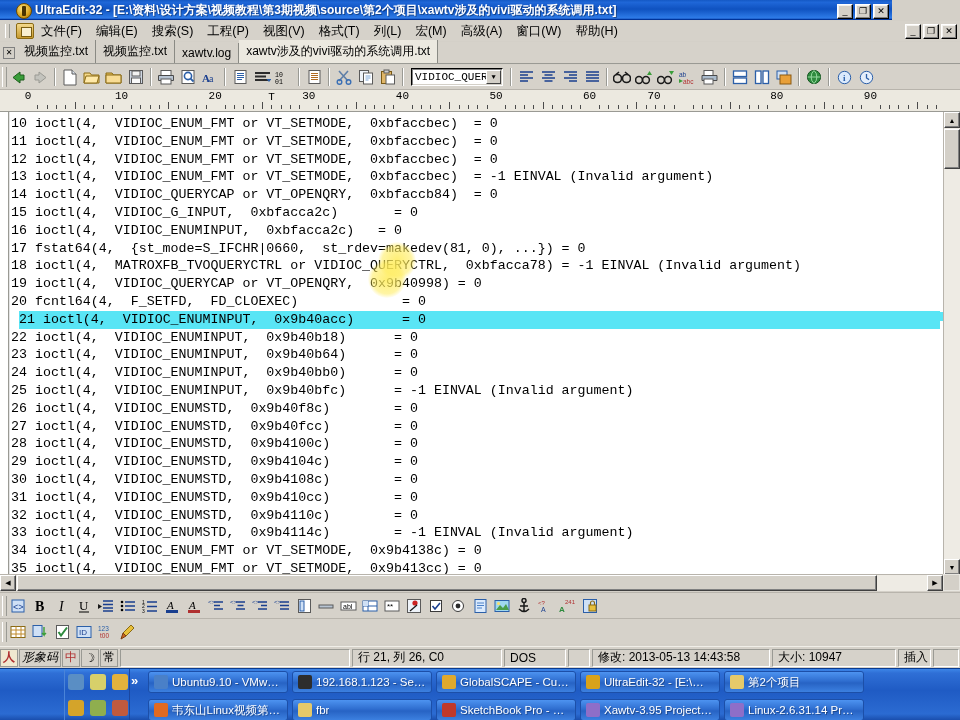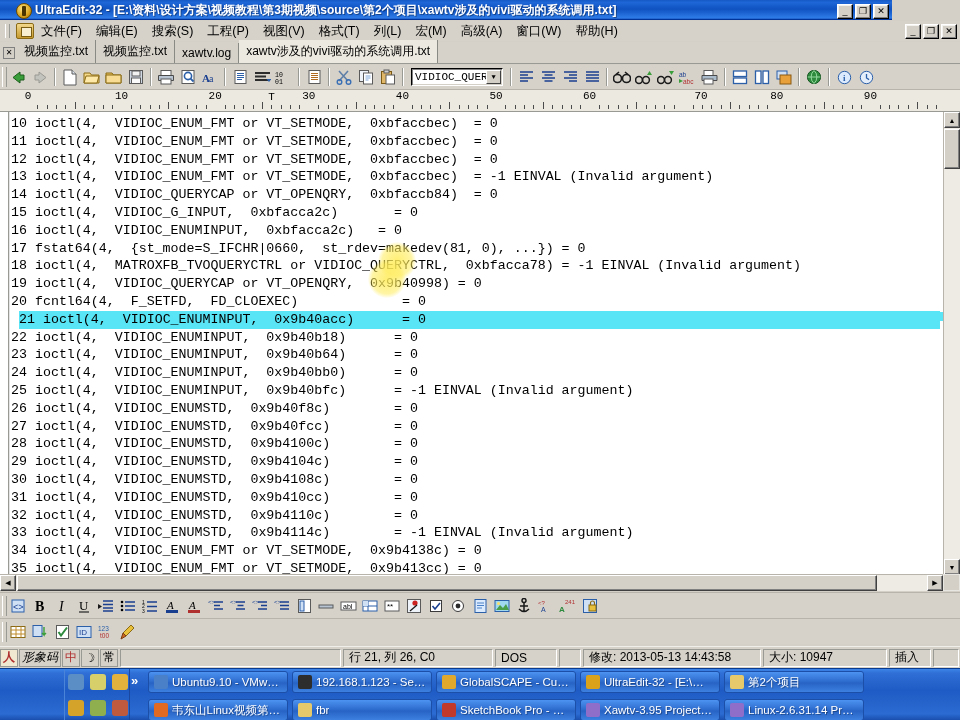--- a/index.html
+++ b/index.html
@@ -628,21 +628,21 @@
         <div class="rtick" style="left: 917.2px; height: 7px;"></div>
         <div class="rtick" style="left: 926.56px; height: 4px;"></div>
         <div class="rtick" style="left: 935.92px; height: 4px;"></div>
         <div class="rnum" style="left: 28px;">0</div>
         <div class="rnum" style="left: 121.6px;">10</div>
         <div class="rnum" style="left: 215.2px;">20</div>
         <div class="rnum" style="left: 308.8px;">30</div>
         <div class="rnum" style="left: 402.4px;">40</div>
         <div class="rnum" style="left: 496px;">50</div>
         <div class="rnum" style="left: 589.6px;">60</div>
-        <div class="rnum" style="left: 701px;">70</div>
+        <div class="rnum" style="left: 654px;">70</div>
         <div class="rnum" style="left: 776.8px;">80</div>
         <div class="rnum" style="left: 870.4px;">90</div>
         <div style="position: absolute; left: 268.36px; top: 1px; font-family: &quot;Liberation Mono&quot;, monospace; font-size: 11px; color: rgb(0, 0, 0);">T</div>
       </div>
   </div>
 
   <div class="editor">
     <div class="gutterline"></div>
     <div class="codearea" id="code-area"><div class="cline"><span class="lnum">10 </span><span>ioctl(4,  VIDIOC_ENUM_FMT or VT_SETMODE,  0xbfaccbec)  = 0</span></div><div class="cline"><span class="lnum">11 </span><span>ioctl(4,  VIDIOC_ENUM_FMT or VT_SETMODE,  0xbfaccbec)  = 0</span></div><div class="cline"><span class="lnum">12 </span><span>ioctl(4,  VIDIOC_ENUM_FMT or VT_SETMODE,  0xbfaccbec)  = 0</span></div><div class="cline"><span class="lnum">13 </span><span>ioctl(4,  VIDIOC_ENUM_FMT or VT_SETMODE,  0xbfaccbec)  = -1 EINVAL (Invalid argument)</span></div><div class="cline"><span class="lnum">14 </span><span>ioctl(4,  VIDIOC_QUERYCAP or VT_OPENQRY,  0xbfaccb84)  = 0</span></div><div class="cline"><span class="lnum">15 </span><span>ioctl(4,  VIDIOC_G_INPUT,  0xbfacca2c)       = 0</span></div><div class="cline"><span class="lnum">16 </span><span>ioctl(4,  VIDIOC_ENUMINPUT,  0xbfacca2c)   = 0</span></div><div class="cline"><span class="lnum">17 </span><span>fstat64(4,  {st_mode=S_IFCHR|0660,  st_rdev=makedev(81, 0), ...}) = 0</span></div><div class="cline"><span class="lnum">18 </span><span>ioctl(4,  MATROXFB_TVOQUERYCTRL or VIDIOC_QUERYCTRL,  0xbfacca78) = -1 EINVAL (Invalid argument)</span></div><div class="cline"><span class="lnum">19 </span><span>ioctl(4,  VIDIOC_QUERYCAP or VT_OPENQRY,  0x9b40998) = 0</span></div><div class="cline"><span class="lnum">20 </span><span>fcntl64(4,  F_SETFD,  FD_CLOEXEC)             = 0</span></div><div class="cline hl"><span class="lnum">21 </span><span>ioctl(4,  VIDIOC_ENUMINPUT,  0x9b40acc)      = 0</span></div><div class="cline"><span class="lnum">22 </span><span>ioctl(4,  VIDIOC_ENUMINPUT,  0x9b40b18)      = 0</span></div><div class="cline"><span class="lnum">23 </span><span>ioctl(4,  VIDIOC_ENUMINPUT,  0x9b40b64)      = 0</span></div><div class="cline"><span class="lnum">24 </span><span>ioctl(4,  VIDIOC_ENUMINPUT,  0x9b40bb0)      = 0</span></div><div class="cline"><span class="lnum">25 </span><span>ioctl(4,  VIDIOC_ENUMINPUT,  0x9b40bfc)      = -1 EINVAL (Invalid argument)</span></div><div class="cline"><span class="lnum">26 </span><span>ioctl(4,  VIDIOC_ENUMSTD,  0x9b40f8c)        = 0</span></div><div class="cline"><span class="lnum">27 </span><span>ioctl(4,  VIDIOC_ENUMSTD,  0x9b40fcc)        = 0</span></div><div class="cline"><span class="lnum">28 </span><span>ioctl(4,  VIDIOC_ENUMSTD,  0x9b4100c)        = 0</span></div><div class="cline"><span class="lnum">29 </span><span>ioctl(4,  VIDIOC_ENUMSTD,  0x9b4104c)        = 0</span></div><div class="cline"><span class="lnum">30 </span><span>ioctl(4,  VIDIOC_ENUMSTD,  0x9b4108c)        = 0</span></div><div class="cline"><span class="lnum">31 </span><span>ioctl(4,  VIDIOC_ENUMSTD,  0x9b410cc)        = 0</span></div><div class="cline"><span class="lnum">32 </span><span>ioctl(4,  VIDIOC_ENUMSTD,  0x9b4110c)        = 0</span></div><div class="cline"><span class="lnum">33 </span><span>ioctl(4,  VIDIOC_ENUMSTD,  0x9b4114c)        = -1 EINVAL (Invalid argument)</span></div><div class="cline"><span class="lnum">34 </span><span>ioctl(4,  VIDIOC_ENUM_FMT or VT_SETMODE,  0x9b4138c) = 0</span></div><div class="cline"><span class="lnum">35 </span><span>ioctl(4,  VIDIOC_ENUM_FMT or VT_SETMODE,  0x9b413cc) = 0</span></div></div>
     <div class="mousehalo" style="left:378px; top:130px;"></div>
@@ -901,21 +901,21 @@
       <div class="imecell" style="color:#b03030;">中</div>
       <div class="imecell">☽</div>
       <div class="imecell">常</div>
     </div>
     <div class="spanel" style="flex:1; min-width:0;"></div>
     <div class="spanel" style="width:150px;">行 21, 列 26, C0</div>
     <div class="spanel" style="width:62px;">DOS</div>
     <div class="spanel" style="width:22px;"></div>
     <div class="spanel" style="width:178px;">修改: 2013-05-13 14:43:58</div>
     <div class="spanel" style="width:124px;">大小: 10947</div>
-    <div class="spanel" style="width:42px;">插入</div>
+    <div class="spanel" style="width:33px;">插入</div>
     <div class="spanel" style="width:26px;"></div>
   </div>
 
   <div class="taskbar">
     <div class="quicklaunch" id="quicklaunch">
         <div class="ql" style="background: rgb(90, 142, 196);"></div>
         <div class="ql" style="background: rgb(215, 208, 106);"></div>
         <div class="ql" style="background: rgb(226, 178, 61);"></div>
         <div class="ql" style="background: rgb(212, 164, 42);"></div>
         <div class="ql" style="background: rgb(143, 174, 78);"></div>

